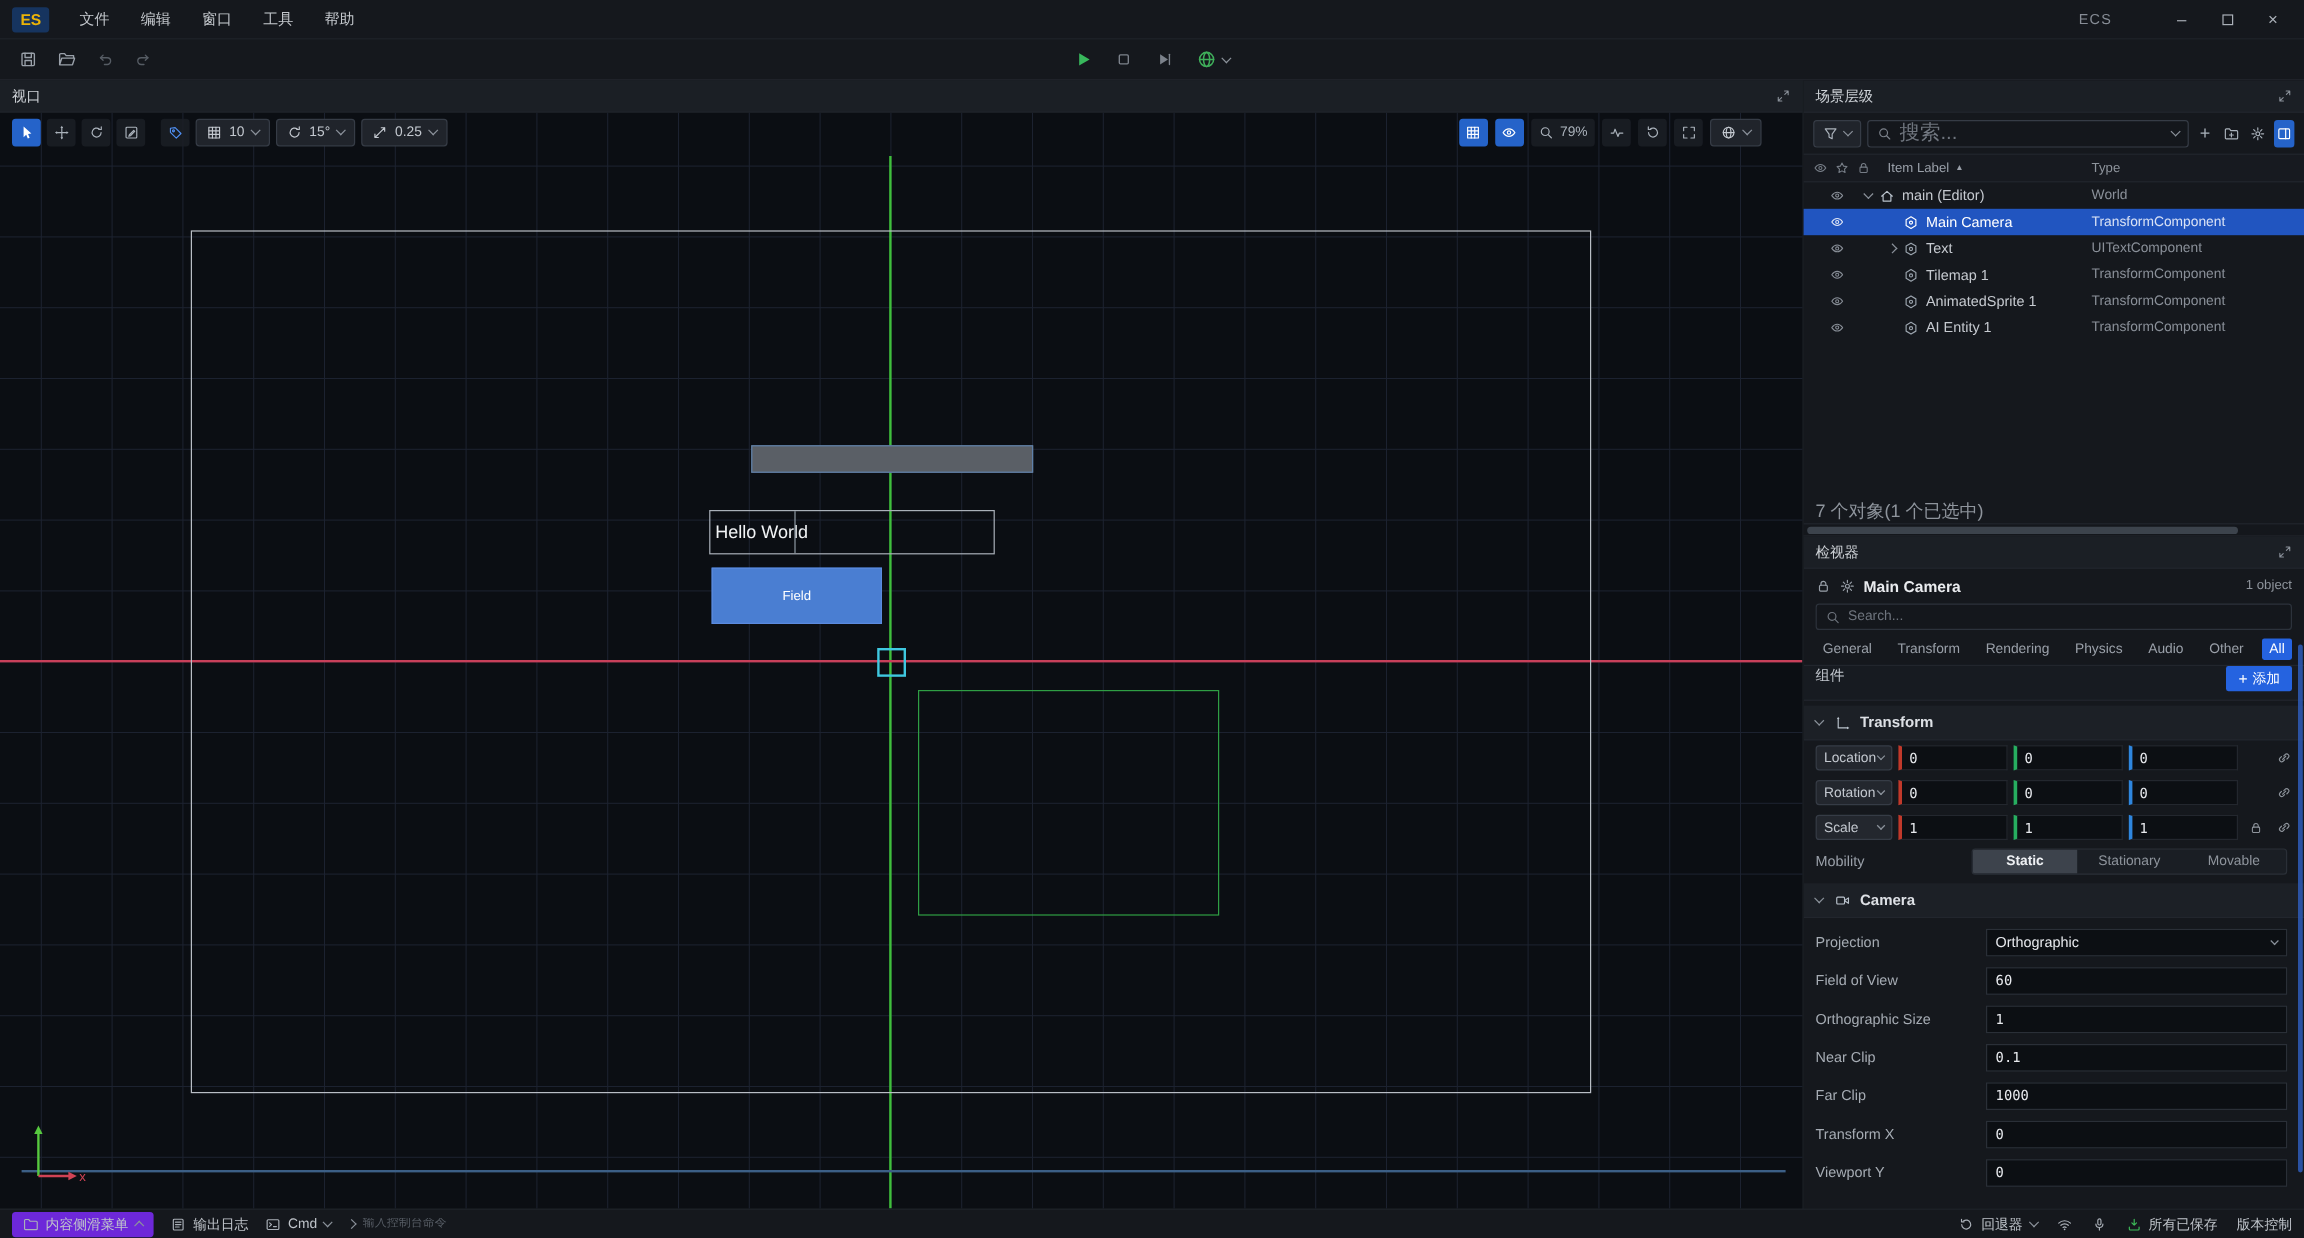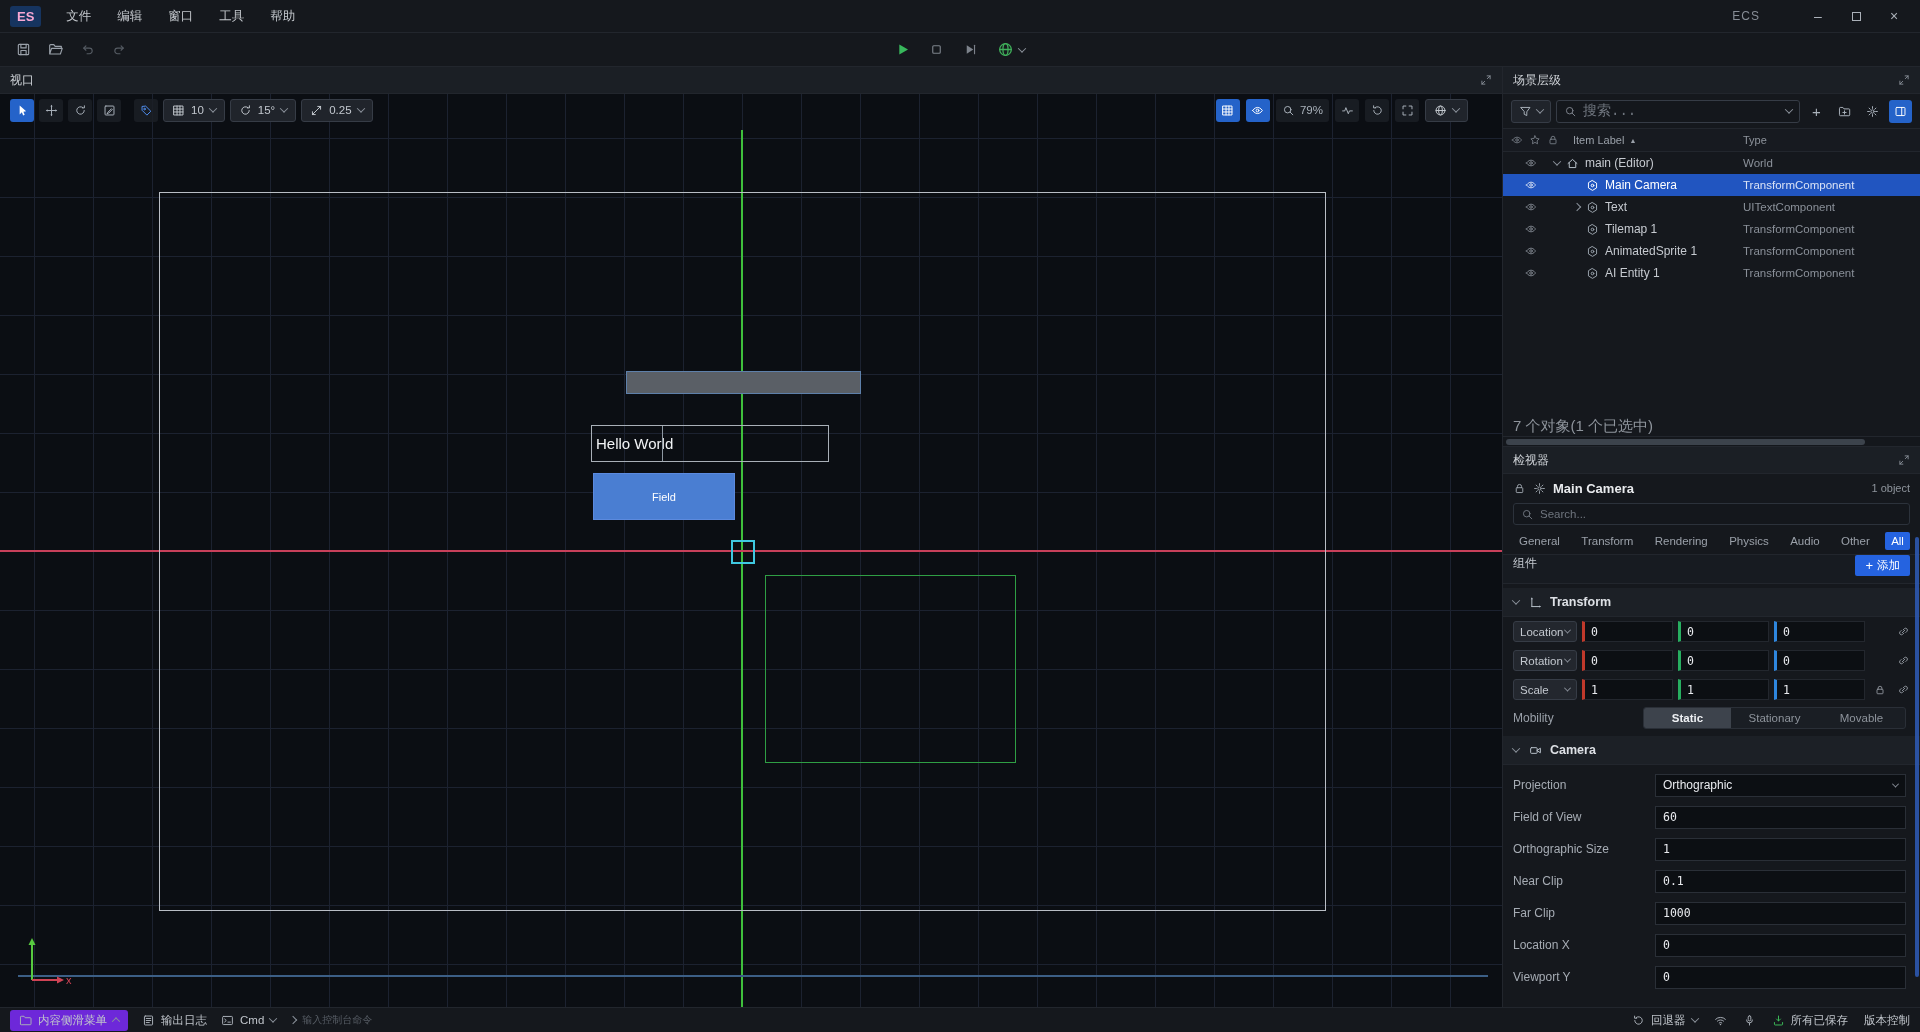--- a/index.html
+++ b/index.html
@@ -14,21 +14,21 @@
   svg.ic.s17 { width:17px; height:17px; }
   svg.ic .fl { fill:currentColor; stroke:none; }
   .cv { display:inline-block; width:6px; height:6px; border-right:1.4px solid #8b929b; border-bottom:1.4px solid #8b929b; }
   .cv.down  { transform:rotate(45deg) translate(-1px,-1px); }
   .cv.up    { transform:rotate(-135deg) translate(-1px,-1px); }
   .cv.right { transform:rotate(-45deg); }
   .cv.tiny  { width:5px; height:5px; }
 
   
   .menubar { flex:0 0 33px; background:#15181d; border-bottom:1px solid #22262d; display:flex; align-items:center; padding:0 10px; }
-  .logo { background:#16345f; color:#f9a8d4; font-weight:bold; font-size:13px; padding:3px 7px; border-radius:3px; margin-right:12px; }
+  .logo { background:#16345f; color:#eab308; font-weight:bold; font-size:13px; padding:3px 7px; border-radius:3px; margin-right:12px; }
   .menu-item { padding:5px 13px; color:#c3c7cc; font-size:12.5px; cursor:default; }
   .flex-sp { flex:1; }
   .ecs { color:#878d96; font-size:12px; letter-spacing:1px; margin-right:42px; }
   .win-controls { display:flex; align-items:center; gap:6px; }
   .win-btn { width:32px; height:24px; display:flex; align-items:center; justify-content:center; color:#aab0b8; font-size:14px; }
   .maxbox { display:inline-block; width:9px; height:9px; border:1.2px solid #aab0b8; }
 
   
   .toolbar { flex:0 0 34px; background:#15181d; border-bottom:1px solid #22262d; display:flex; align-items:center; padding:0 10px; position:relative; }
   .tb-left { display:flex; align-items:center; gap:6px; }
@@ -70,21 +70,21 @@
   .cv-button  { position:absolute; left:593px; top:379px; width:142px; height:47px; background:#4a7ed2; border:1px solid #5b8ade; color:#fff; font-size:11px; display:flex; align-items:center; justify-content:center; }
   .cv-pivot   { position:absolute; left:731px; top:446px; width:24px; height:24px; border:2px solid #3fc8e0; }
   .cv-grect   { position:absolute; left:765px; top:481px; width:251px; height:188px; border:1px solid #2f9e44; }
   .cv-gizmo   { position:absolute; left:10px; top:836px; width:64px; height:64px; }
 
   
   .hierarchy { flex:0 0 380px; height:380px; display:flex; flex-direction:column; border-bottom:1px solid #22262d; }
   .h-toolbar { flex:0 0 34px; display:flex; align-items:center; gap:5px; padding:0 8px; }
   .filter-btn { height:23px; background:#20242b; border:1px solid #363c46; border-radius:3px; display:flex; align-items:center; gap:5px; padding:0 7px; color:#aab2bb; }
   .search-box { flex:1; height:23px; background:#14171c; border:1px solid #363c46; border-radius:3px; display:flex; align-items:center; gap:6px; padding:0 7px; color:#7c828b; }
-  .search-box input { flex:1; background:transparent; border:none; outline:none; color:#c8ccd2; font-size:14px; font-family:Liberation Mono, monospace; min-width:0; }
+  .search-box input { flex:1; background:transparent; border:none; outline:none; color:#c8ccd2; font-size:17px; font-family:Liberation Sans, sans-serif; min-width:0; }
   .search-box input::placeholder { color:#6f757e; }
   .icon-btn { width:23px; height:23px; display:flex; align-items:center; justify-content:center; border-radius:3px; color:#aab2bb; font-size:15px; }
   .icon-btn.blue { background:#2563c9; color:#fff; }
   .h-cols { flex:0 0 24px; display:flex; align-items:center; gap:6px; padding:0 8px; color:#8e949c; font-size:11px; background:#171a20; border-top:1px solid #22262d; border-bottom:1px solid #22262d; position:relative; }
   .hc-ic { color:#767d86; display:flex; }
   .hc-label { margin-left:8px; display:flex; align-items:center; gap:5px; color:#9aa0a9; }
   .sort { font-size:7px; color:#9aa0a9; }
   .hc-type { position:absolute; left:240px; }
   .tree { flex:0 0 auto; }
   .t-row { height:22px; display:flex; align-items:center; font-size:12px; color:#c6cad0; position:relative; padding-right:4px; }
@@ -713,21 +713,21 @@
         </div>
         <div class="prop-row">
           <span class="prop-label">Near Clip</span>
           <input class="prop-input" value="0.1" style="">
         </div>
         <div class="prop-row">
           <span class="prop-label">Far Clip</span>
           <input class="prop-input" value="1000" style="">
         </div>
         <div class="prop-row">
-          <span class="prop-label">Location X</span>
+          <span class="prop-label">Transform X</span>
           <input class="prop-input" value="0" style="">
         </div>
         <div class="prop-row">
           <span class="prop-label">Viewport Y</span>
           <input class="prop-input" value="0" style="">
         </div>
       </section>
 
       <div class="v-scroll">
         <div class="v-thumb"></div>

